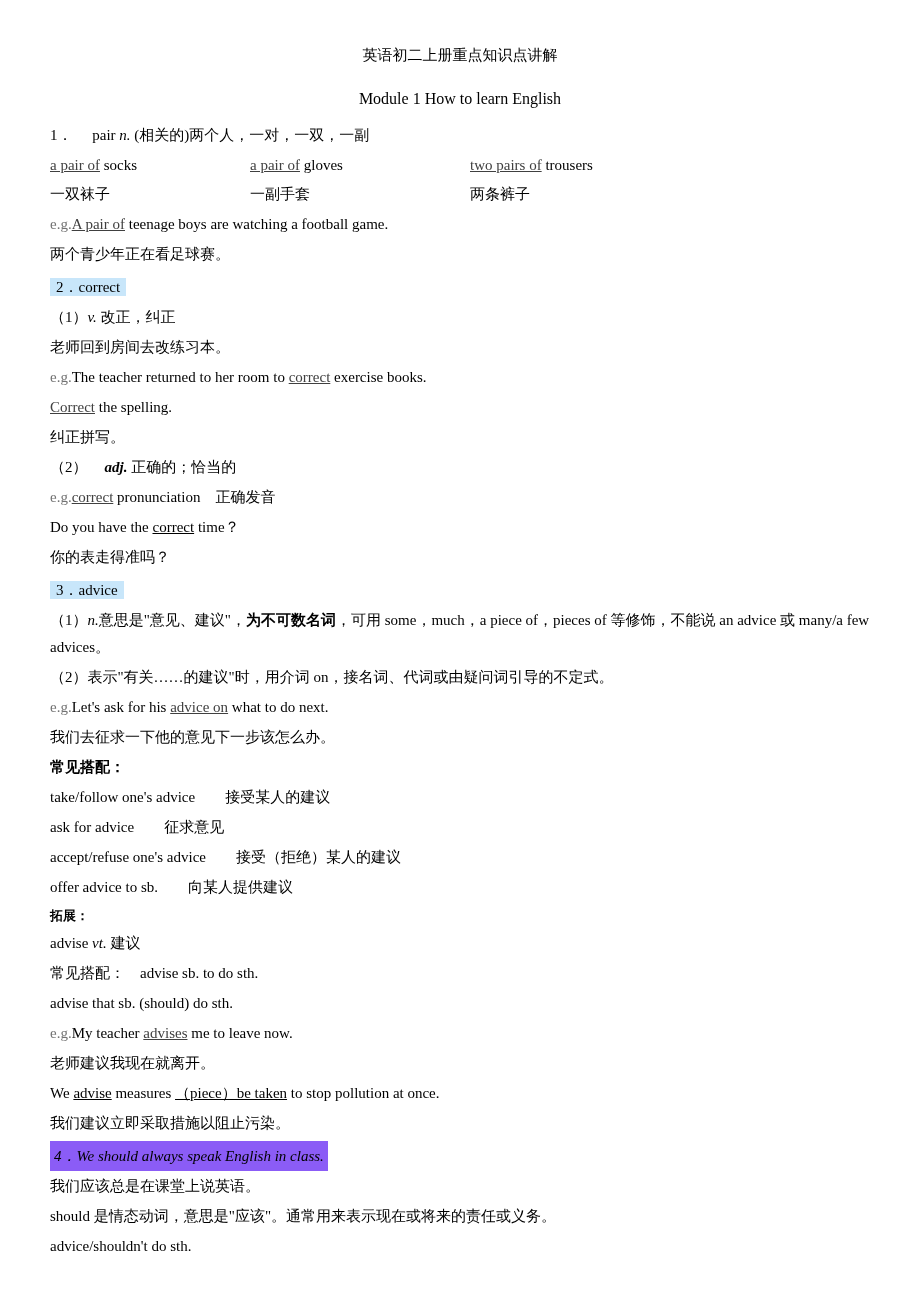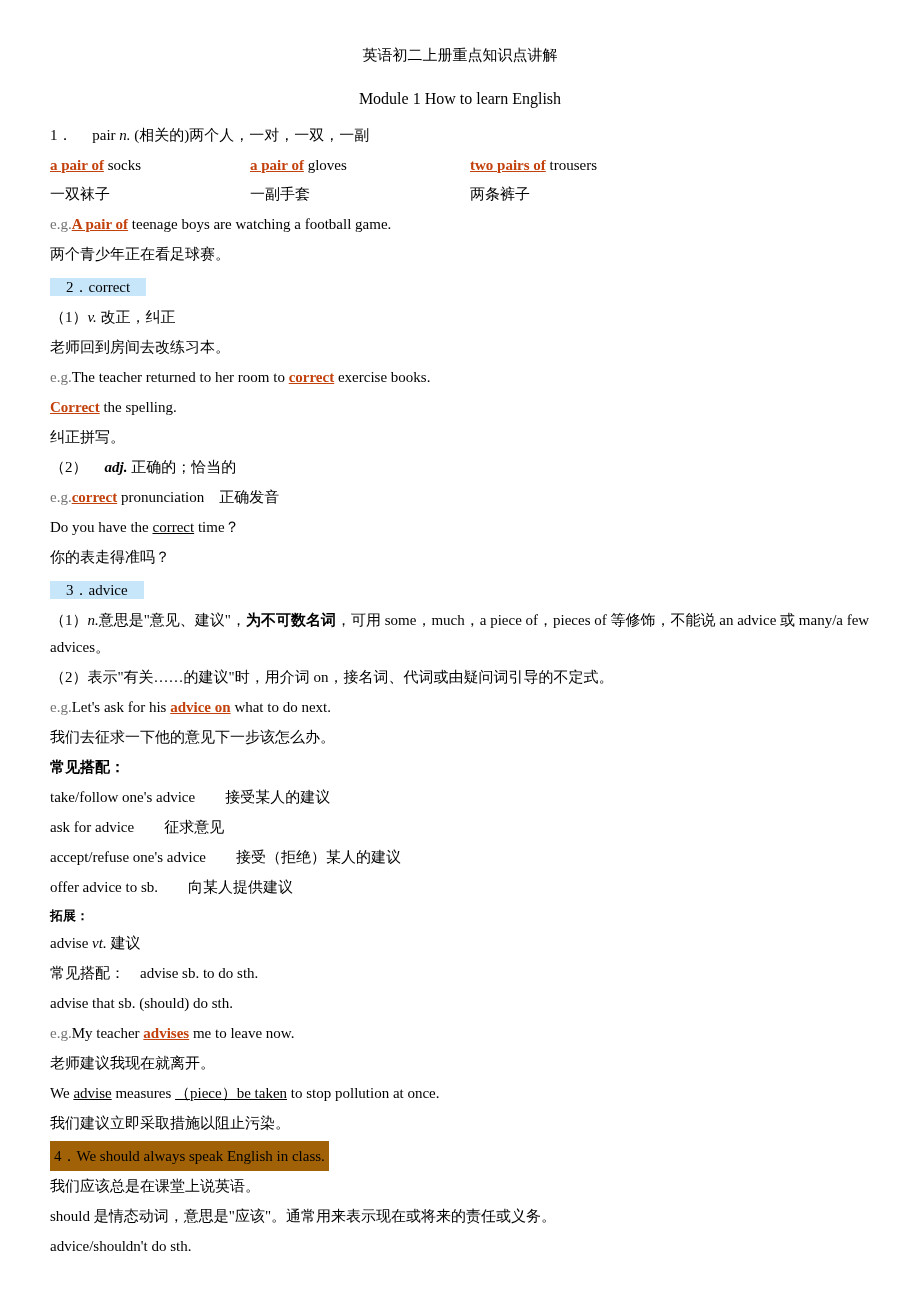--- a/index.html
+++ b/index.html
@@ -24,23 +24,22 @@
       font-weight: normal;
       margin-bottom: 16px;
     }
     .subtitle {
       font-size: 16px;
       font-weight: normal;
       margin-bottom: 8px;
     }
     .red { color: #737373; }
     .red-underline {
-      color: #c2410c;
+      color: #404040;
       text-decoration: underline;
-      font-weight: bold;
     }
     .underline { text-decoration: underline; }
     .bold { font-weight: bold; }
     .italic { font-style: italic; }
     .bold-italic { font-weight: bold; font-style: italic; margin-left: 17px; }
     p {
       margin: 2px 0;
     }
     .indent {
       margin-left: 20px;
@@ -54,21 +53,21 @@
       margin: 2px 0;
     }
     .pair-col {
       min-width: 200px;
     }
     .pair-col2 {
       min-width: 220px;
     }
     .section-num {
       background-color: #c8e6fa;
-      padding: 1px 16px;
+      padding: 1px 6px;
       font-size: 15px;
     }
     .common-combo {
       font-weight: bold;
       font-size: 15px;
     }
     .expand {
       font-weight: bold;
       font-size: 13px;
     }
@@ -170,21 +169,21 @@
     <p class="line">老师建议我现在就离开。</p>
 
     <p class="line">
       We <span class="underline">advise</span> measures <span class="underline">（piece）be taken</span> to stop pollution at once.
     </p>
     <p class="line">我们建议立即采取措施以阻止污染。</p>
   </div>
 
   <div style="margin-top:6px;">
     <p class="line">
-      <span style="background-color:#a16207; padding: 7px 4px; display:inline;">4．We should always speak English in class.</span>
+      <span style="background-color:#8b5cf6; padding: 7px 4px; display:inline;font-style:italic;">4．We should always speak English in class.</span>
     </p>
     <p class="line">我们应该总是在课堂上说英语。</p>
     <p class="line">
       should 是情态动词，意思是"应该"。通常用来表示现在或将来的责任或义务。
     </p>
     <p class="line">advice/shouldn't do sth.</p>
   </div>
 
 </div>
 

